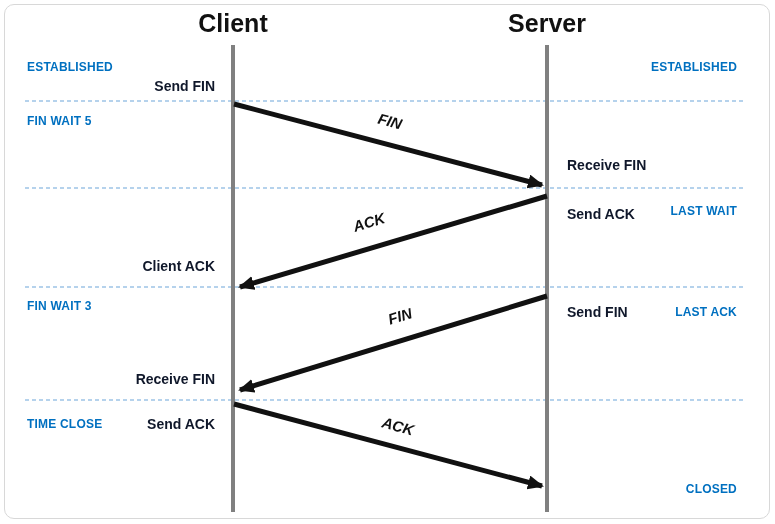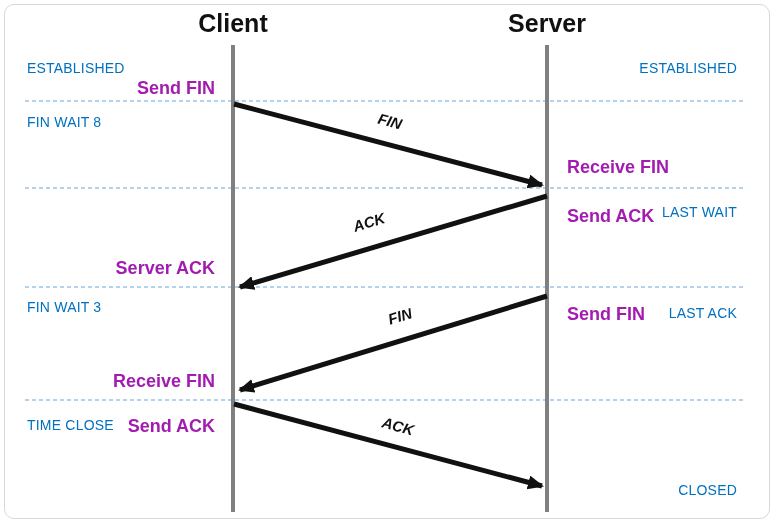--- a/index.html
+++ b/index.html
@@ -14,25 +14,25 @@
   svg.layer{position:absolute;left:0;top:0;width:775px;height:524px;}
   .lifeline{stroke:var(--gray,#808080);stroke-width:4;}
   .dashline{stroke:var(--dash,#9dc3e6);stroke-width:1.5;stroke-dasharray:4 3;}
   .arrow{stroke:var(--black,#111111);stroke-width:5;fill:none;}
   .ahead{fill:var(--black,#111111);}
   .title{
     position:absolute;transform:translateX(-50%);top:9px;
     font-size:25px;font-weight:bold;color:#111;white-space:nowrap;
   }
   .state{
-    position:absolute;font-size:14px;font-weight:normal;letter-spacing:.2px;
+    position:absolute;font-size:12px;font-weight:bold;letter-spacing:.2px;
     color:var(--blue,#0070c0);white-space:nowrap;
   }
   .event{
-    position:absolute;font-size:18px;font-weight:bold;color:#a21caf;white-space:nowrap;
+    position:absolute;font-size:14px;font-weight:bold;color:#0f172a;white-space:nowrap;
   }
   .event.cl{right:560px;text-align:right;}
   .event.sv{left:567px;}
   .msglabel{
     position:absolute;font-size:15px;font-weight:bold;font-style:italic;
     color:#111;white-space:nowrap;transform-origin:center;
   }
 </style>
 </head>
 <body>
@@ -57,31 +57,31 @@
     <line class="arrow" x1="234" y1="104" x2="542" y2="185" marker-end="url(#head)"></line>
     <line class="arrow" x1="547" y1="196" x2="240" y2="287" marker-end="url(#head)"></line>
     <line class="arrow" x1="547" y1="296" x2="240" y2="390" marker-end="url(#head)"></line>
     <line class="arrow" x1="234" y1="404" x2="542" y2="486" marker-end="url(#head)"></line>
   </svg>
 
   <div class="title" style="left:233px">Client</div>
   <div class="title" style="left:547px">Server</div>
 
   <div class="state" style="left:27px;top:60px">ESTABLISHED</div>
-  <div class="state" style="left:27px;top:114px">FIN WAIT 8</div>
+  <div class="state" style="left:27px;top:114px">FIN WAIT 5</div>
   <div class="state" style="left:27px;top:299px">FIN WAIT 3</div>
   <div class="state" style="left:27px;top:417px">TIME CLOSE</div>
 
   <div class="state" style="right:38px;top:60px;text-align:right">ESTABLISHED</div>
   <div class="state" style="right:38px;top:204px;text-align:right">LAST WAIT</div>
   <div class="state" style="right:38px;top:305px;text-align:right">LAST ACK</div>
   <div class="state" style="right:38px;top:482px;text-align:left">CLOSED</div>
 
   <div class="event cl" style="top:78px">Send FIN</div>
-  <div class="event cl" style="top:258px">Server ACK</div>
+  <div class="event cl" style="top:258px">Client ACK</div>
   <div class="event cl" style="top:371px">Receive FIN</div>
   <div class="event cl" style="top:416px">Send ACK</div>
 
   <div class="event sv" style="top:157px">Receive FIN</div>
   <div class="event sv" style="top:206px">Send ACK</div>
   <div class="event sv" style="top:304px">Send FIN</div>
 
   <div class="msglabel" style="left:390px;top:121px;transform:translate(-50%,-50%) rotate(15deg)">FIN</div>
   <div class="msglabel" style="left:369px;top:222px;transform:translate(-50%,-50%) rotate(-17deg)">ACK</div>
   <div class="msglabel" style="left:400px;top:316px;transform:translate(-50%,-50%) rotate(-17deg)">FIN</div>

